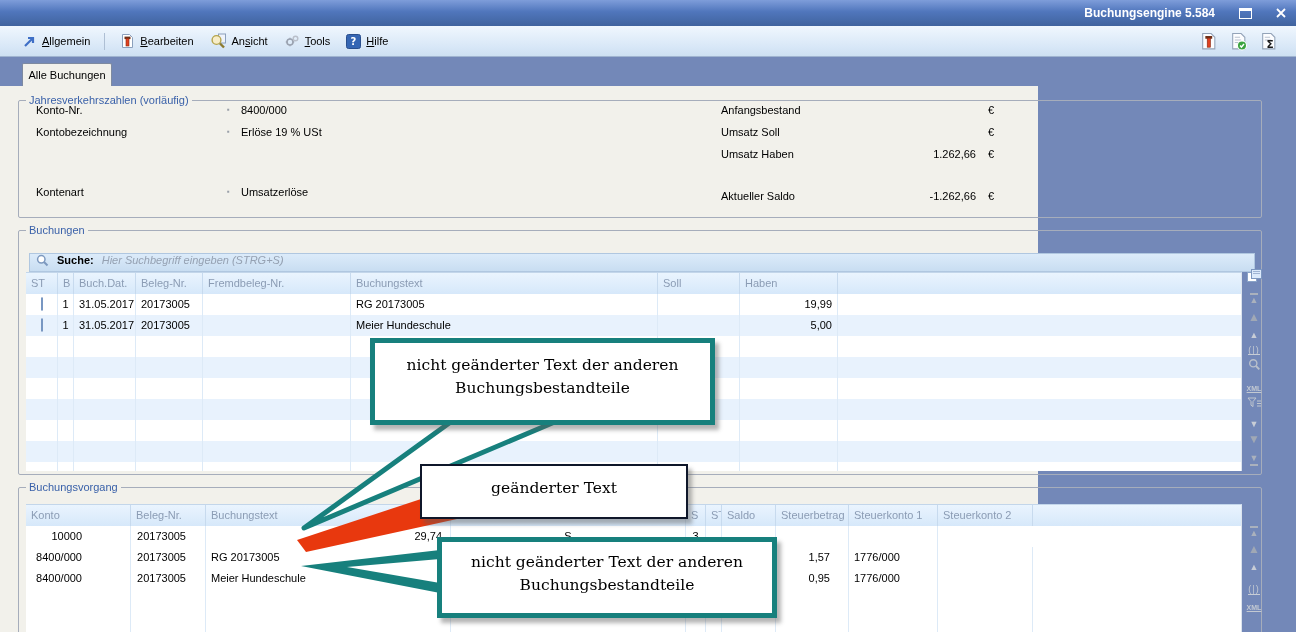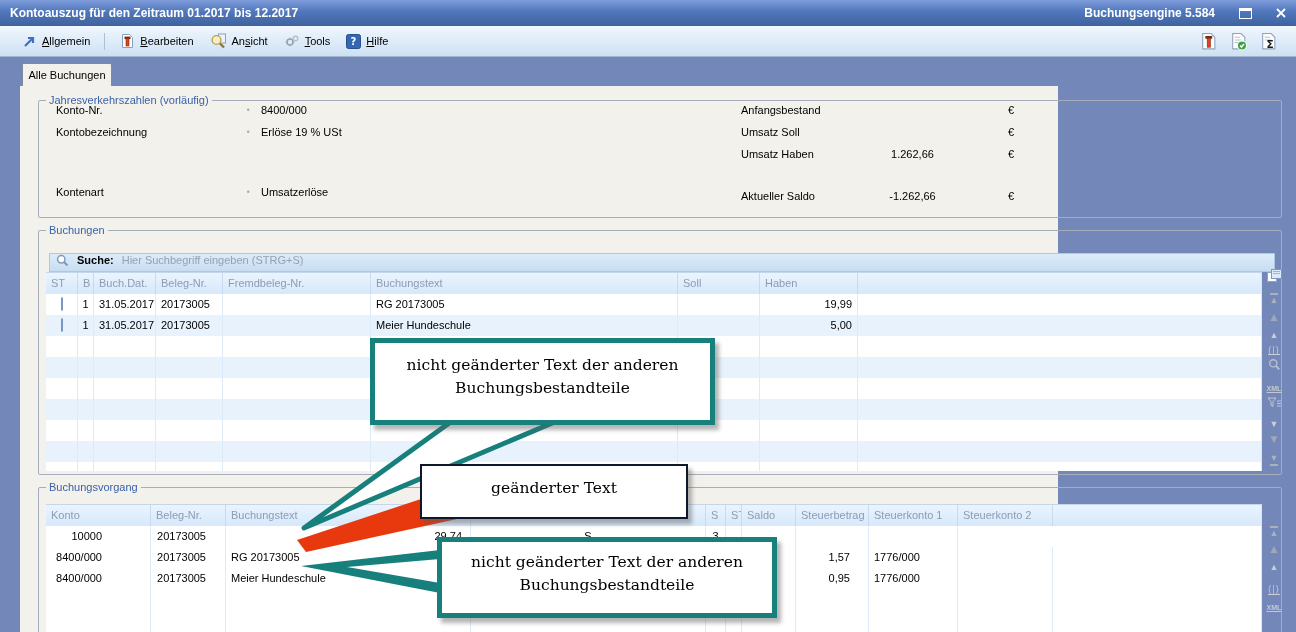--- a/index.html
+++ b/index.html
@@ -16,40 +16,40 @@
   .menubar{position:absolute;left:0;top:26px;width:1296px;height:31px;
     background:linear-gradient(#f0f7fe,#d8e7f7 70%,#cde0f2);border-bottom:1px solid #9fb4d0;
     display:flex;align-items:center;padding-left:14px;box-sizing:border-box}
   .mitem{display:flex;align-items:center;gap:5px;padding:3px 8px;cursor:default}
   .mkey{text-decoration:underline}
   .msep{width:1px;height:17px;background:#aebfd4;margin:0 6px}
   .mtb{margin-left:auto;display:flex;gap:11px;padding-right:18px}
   
   .tab{position:absolute;left:22px;top:63px;width:90px;height:23px;background:#f2f1eb;
     border:1px solid #7e8aa0;border-bottom:none;border-radius:2px 2px 0 0;line-height:23px;text-align:center;box-sizing:border-box}
-  .panel{position:absolute;left:20px;top:86px;width:1038px;height:546px;background:#f2f1eb}
+  .panel{position:absolute;left:0;top:86px;width:1038px;height:546px;background:#f2f1eb}
   
   .fs{position:absolute;border:1px solid #a6adbb;border-radius:2px}
   .fs>.lg{position:absolute;top:-7px;left:7px;background:#f2f1eb;padding:0 3px;color:#3a61a9;line-height:13px}
   #fs1{left:18px;top:14px;width:1242px;height:116px}
   #fs2{left:18px;top:144px;width:1242px;height:243px}
   #fs3{left:18px;top:401px;width:1242px;height:159px}
   
   .srow{position:absolute;height:14px;white-space:nowrap}
   .sum-label{position:absolute;left:17px}
   .sum-bullet{position:absolute;left:208px;top:2px;color:#9aa0a9;font-size:8px;line-height:8px}
   .sum-value{position:absolute;left:222px}
   .sumr-label{position:absolute;left:702px}
-  .sumr-value{position:absolute;left:790px;width:167px;text-align:center}
+  .sumr-value{position:absolute;left:790px;width:167px;text-align:right}
   .sumr-eur{position:absolute;left:969px}
   
   .search{position:absolute;left:10px;top:22px;width:1226px;height:19px;box-sizing:border-box;
     background:linear-gradient(#dcebfa,#c8ddf1);border:1px solid #b0c7e0;display:flex;align-items:flex-start}
   .search .lbl{font-weight:bold;margin-left:8px}
-  .search .ph{color:#95a1b2;margin-left:8px}
+  .search .ph{font-style:italic;color:#95a1b2;margin-left:8px}
   
   .twrap{position:absolute;background:#fff;overflow:hidden;border-top:1px solid #c3d6ea;border-right:1px solid #dce4ee;box-sizing:border-box}
   #tw1{left:7px;top:41px;width:1216px;height:199px}
   #tw2{left:7px;top:16px;width:1216px;height:147px}
   .trow{display:grid;grid-template-columns:32px 16px 62px 67px 148px 307px 82px 98px 1fr;height:21px;line-height:21px}
   .trow2{display:grid;grid-template-columns:105px 75px 245px 235px 20px 16px 54px 73px 89px 95px 1fr;height:21px;line-height:21px}
   .h{background:linear-gradient(#eaf4fe,#d6e8fa);color:#8b9cb4}
   .h .c{border-right:1px solid #c7daee}
   .c{border-right:1px solid #ddeaf7;padding:0 5px;overflow:hidden;white-space:nowrap;box-sizing:border-box}
   .c:last-child{border-right:none}
@@ -77,21 +77,20 @@
   #co2{left:420px;top:464px;width:268px;height:55px;border:2px solid #0f172a;line-height:44px}
   #co3{left:437px;top:537px;width:340px;height:81px;border:5px solid #17807d;padding-top:9px}
   #tails{position:absolute;left:0;top:0;z-index:40;pointer-events:none}
   svg{display:block}
   .mi-svg{display:block}
 </style>
 </head>
 <body>
 
 <div class="titlebar">
-  <span class="tb-title">Kontoauszug für den Zeitraum 01.2017 bis 12.2017</span>
   <span class="tb-right">
     <span>Buchungsengine 5.584</span>
     <span class="win-restore"></span>
     <svg width="10" height="10" viewBox="0 0 10 10">
         <path d="M1 1 L9 9 M9 1 L1 9" stroke="#fff" stroke-width="1.8"></path>
       </svg>
   </span>
 </div>
 
 <div class="menubar">

